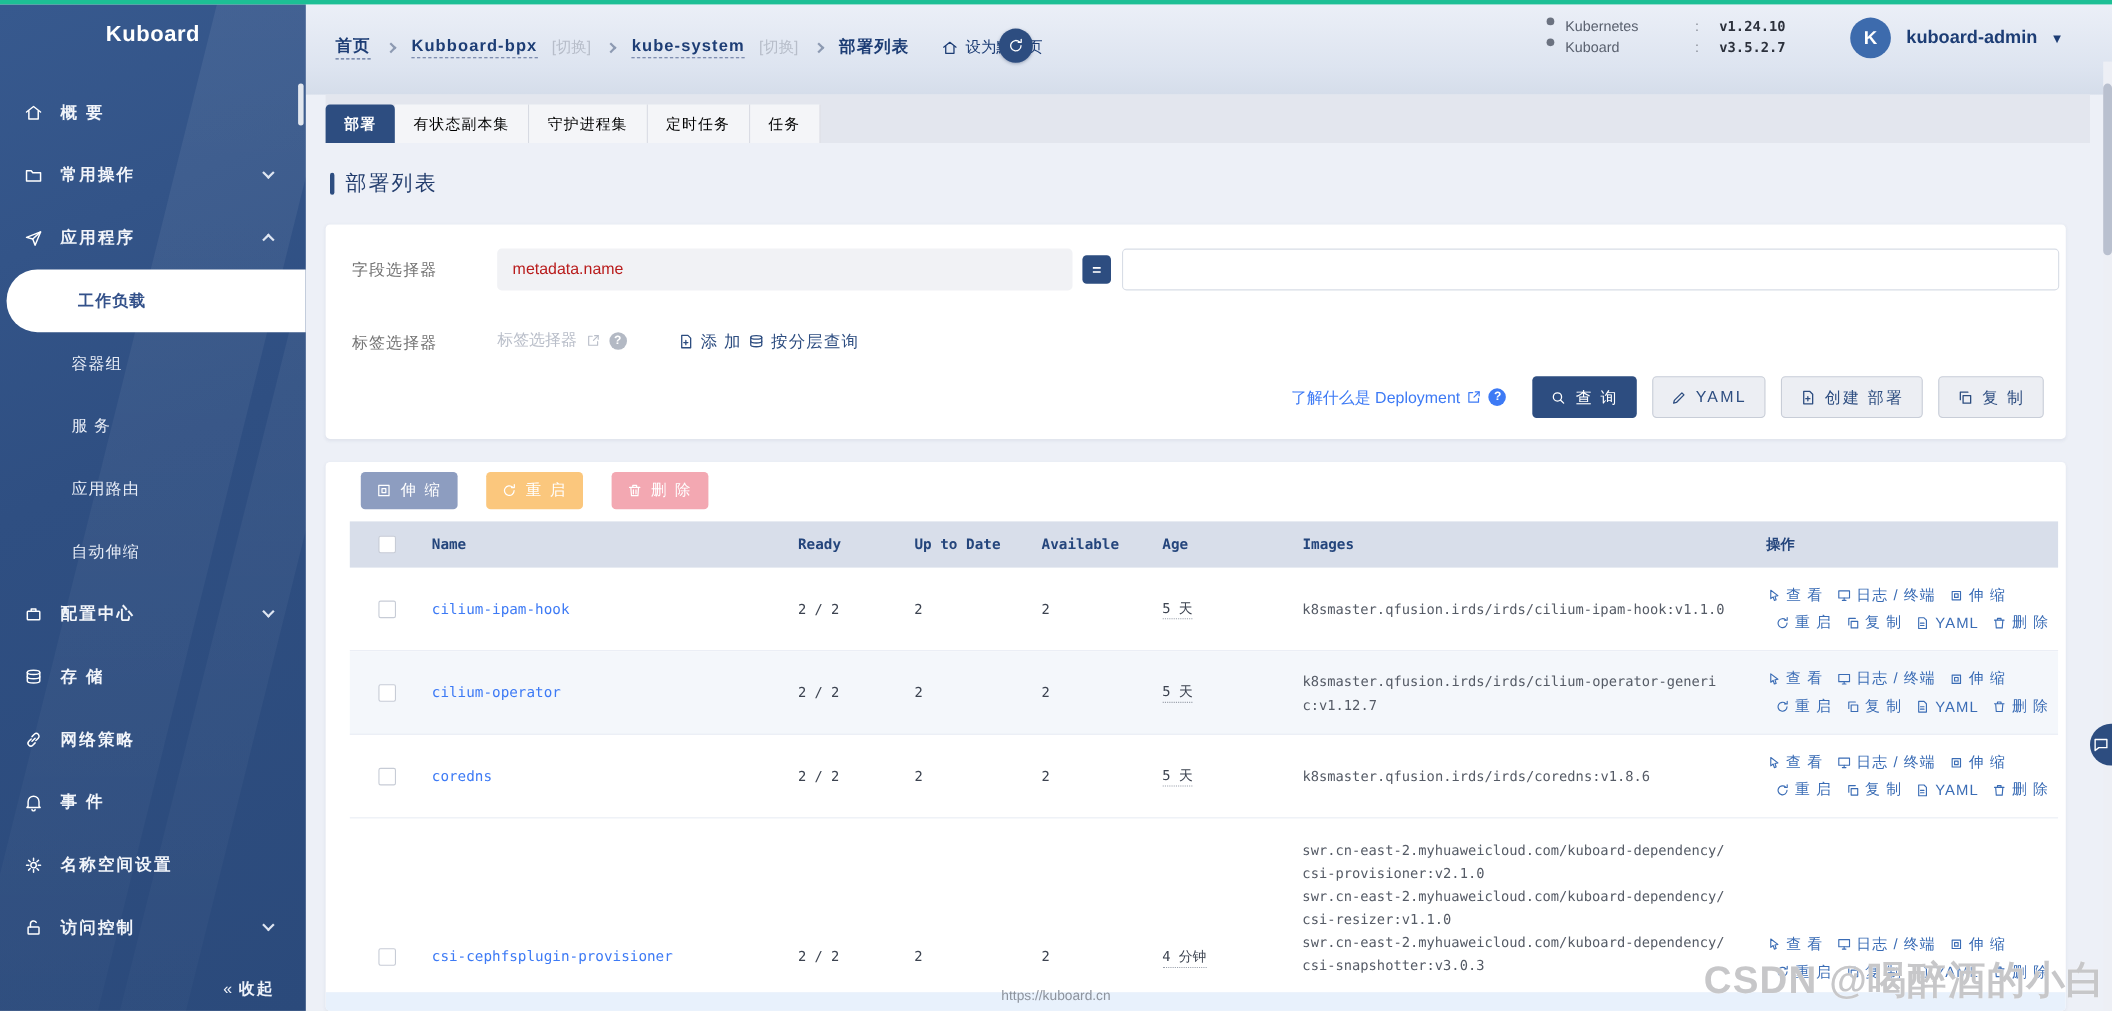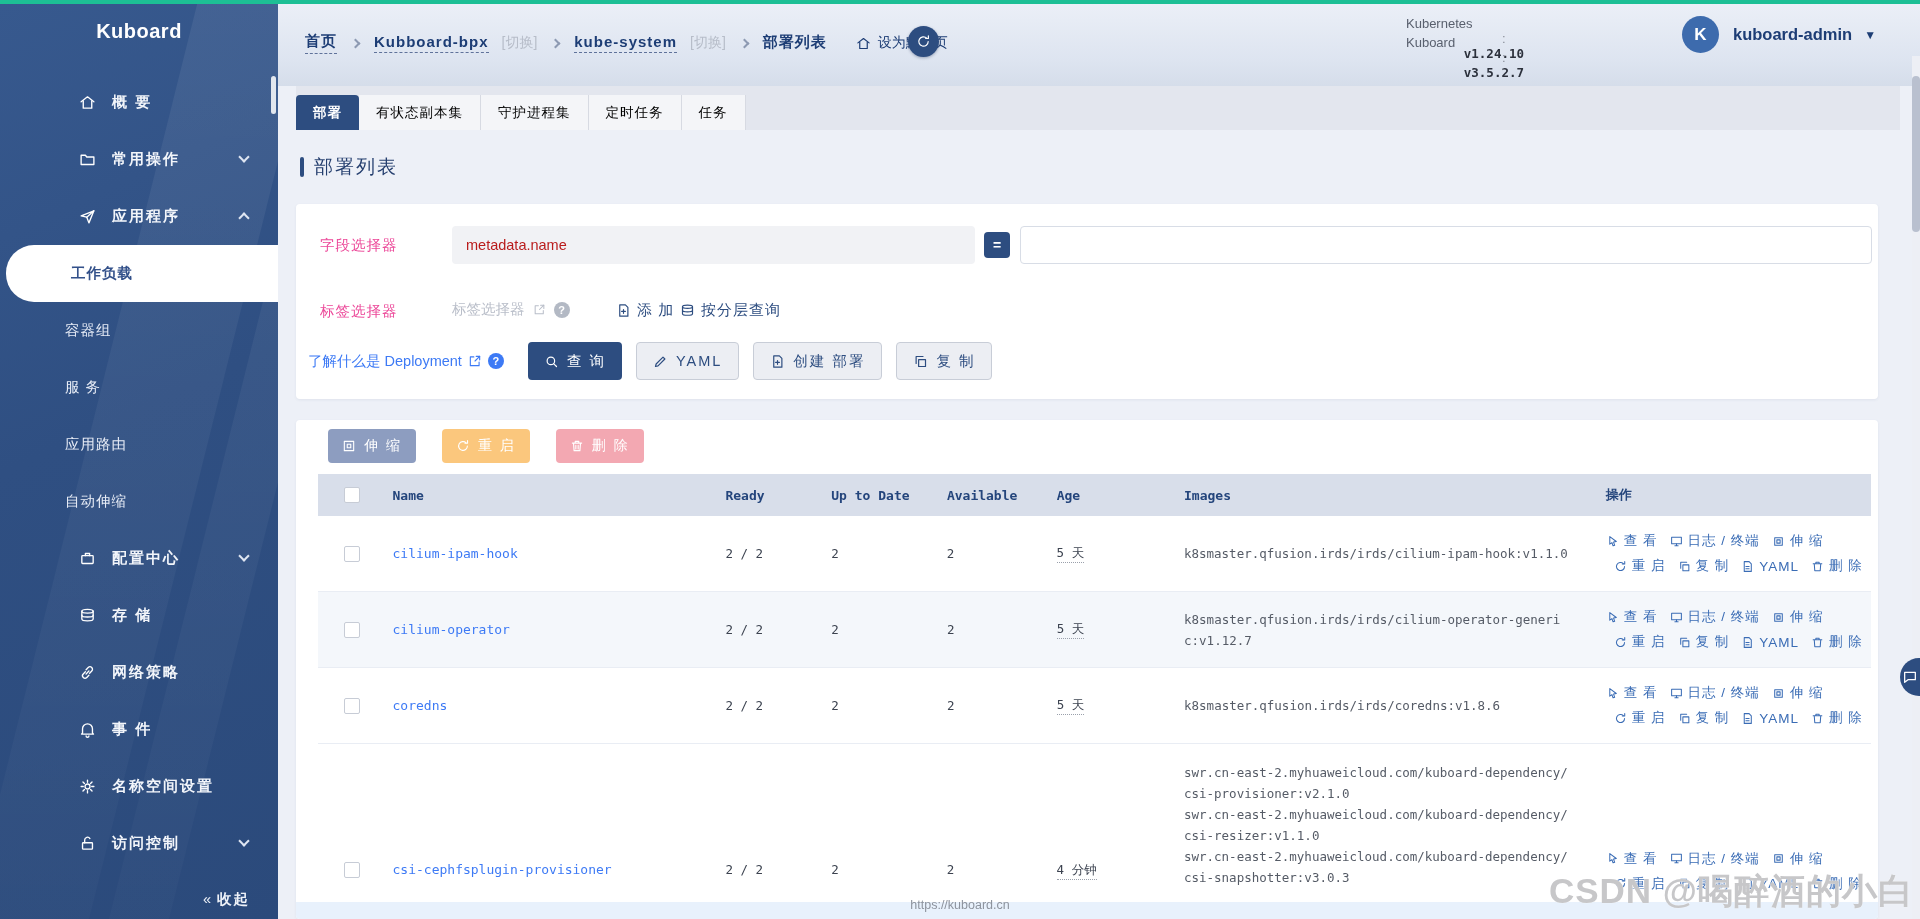--- a/index.html
+++ b/index.html
@@ -10,21 +10,21 @@
   
   .topstrip { position:absolute; left:0; top:0; width:1920px; height:4px; background:#1dbf95; z-index:60; }
 
   
   .sidebar { position:absolute; left:0; top:4px; width:278px; height:915px;
     background:linear-gradient(155deg,#37598e 0%, #2f4f82 45%, #2b4a7b 100%); color:#fff; z-index:20; overflow:hidden; }
   .streak { position:absolute; top:-40px; height:1100px; background:linear-gradient(rgba(255,255,255,.07),rgba(255,255,255,.01)); transform:skewX(-14deg); pointer-events:none; }
   .s1 { left:70px; width:120px; } .s2 { left:210px; width:60px; }
   .side-title { text-align:center; padding-top:16px; font-size:20px; font-weight:bold; letter-spacing:.5px; }
   .nav { position:absolute; left:0; top:70px; right:0; }
-  .nav-item { height:57px; display:flex; align-items:center; padding-left:79px; cursor:pointer; position:relative; }
+  .nav-item { height:57px; display:flex; align-items:center; padding-left:22px; cursor:pointer; position:relative; }
   .nav-item .ic { width:17px; height:17px; }
   .nav-item .lbl { margin-left:16px; font-size:15px; font-weight:bold; letter-spacing:2px; color:#f2f5fa; }
   .nav-sub { padding-left:65px; }
   .nav-sub .lbl { margin-left:0; font-weight:normal; font-size:14.5px; letter-spacing:1px; color:#e7ecf6; }
   .nav-active { background:#fff; border-radius:28px 0 0 28px; margin-left:6px; height:57px; }
   .nav-active .lbl { color:#33518a; font-weight:bold; }
   .chev { position:absolute; right:30px; width:8px; height:8px; border-right:2px solid #dfe6f2; border-bottom:2px solid #dfe6f2; }
   .chev-down { transform:rotate(45deg); top:22px; }
   .chev-up { transform:rotate(-135deg); top:26px; }
   .side-scroll { position:absolute; right:2px; top:72px; width:5px; height:38px; background:rgba(255,255,255,.85); border-radius:3px; }
@@ -40,21 +40,21 @@
   .crumb { color:#1d3d75; font-size:15px; font-weight:bold; letter-spacing:1px; border-bottom:1px dashed #5f729a; padding-bottom:2px; cursor:pointer; }
   .crumb-last { border-bottom:none; cursor:default; }
   .switch { color:#b7bdc9; font-size:14px; letter-spacing:0; }
   .bsep { width:7px; height:7px; border-right:2px solid #8d9ab2; border-top:2px solid #8d9ab2; transform:rotate(45deg); margin:0 2px; }
   .setdef { display:flex; align-items:center; gap:7px; color:#1d3d75; font-size:14px; margin-left:16px; cursor:pointer; }
   .setdef .ic { width:15px; height:15px; color:#1d3d75; }
   .refresh-btn { position:absolute; left:630px; top:22px; width:31px; height:31px; border-radius:50%; background:#2d4d80; display:flex; align-items:center; justify-content:center; cursor:pointer; box-shadow:0 1px 3px rgba(20,40,80,.35); }
   .refresh-btn .ic { width:15px; height:15px; color:#fff; }
 
   .env { position:absolute; left:1128px; top:12px; font-size:13px; color:#59606e; }
-  .env-row { display:flex; align-items:flex-end; height:19px;flex-direction:column; }
+  .env-row { display:flex; align-items:flex-start; height:19px; }
   .env-dot { width:7px; height:7px; border-radius:50%; background:#6b7280; margin-right:10px; }
   .env-name { width:118px; }
   .env-colon { width:22px; color:#8a8f99; }
   .env-val { font-family:"DejaVu Sans Mono", monospace; color:#2c313c; font-weight:bold; font-size:12.5px; }
 
   .userbox { position:absolute; left:1404px; top:12px; display:flex; align-items:center; cursor:pointer; }
   .avatar { width:37px; height:37px; border-radius:50%; background:#3d6bad; color:#fff; font-weight:bold; font-size:17px; display:flex; align-items:center; justify-content:center; }
   .uname { margin-left:14px; color:#1d3d75; font-size:16.5px; font-weight:bold; }
   .ucaret { margin-left:12px; color:#1d3d75; font-size:12px; }
 
@@ -64,30 +64,30 @@
   .tab-active { background:#2d4d80; color:#fff; border-radius:4px 4px 0 0; border-right:none; font-weight:bold; }
 
   .content { position:absolute; left:0; top:126px; width:100%; height:789px; background:#edf0f7; }
 
   .page-title { position:absolute; left:22px; top:24px; display:flex; align-items:center; }
   .pt-bar { width:4px; height:20px; background:#2d4d80; border-radius:2px; }
   .pt-text { margin-left:10px; font-size:19px; color:#243e6e; letter-spacing:2px; }
 
   .card { position:absolute; background:#fff; border-radius:4px; box-shadow:0 1px 3px rgba(60,80,120,.08); }
   .filter-card { left:18px; top:74px; width:1582px; height:195px; }
-  .f-label { position:absolute; left:24px; font-size:14.5px; color:#ec4899; letter-spacing:1px; }
+  .f-label { position:absolute; left:24px; font-size:14.5px; color:#737373; letter-spacing:1px; }
   .f-input-gray { position:absolute; left:156px; top:22px; width:523px; height:38px; background:#f1f2f5; border:none; border-radius:4px; padding:0 14px; font-size:14.5px; color:#b91c1c; outline:none; }
   .eq-btn { position:absolute; left:688px; top:28px; width:26px; height:26px; background:#2d4d80; border-radius:4px; color:#fff; font-weight:bold; font-size:14px; display:flex; align-items:center; justify-content:center; cursor:pointer; }
   .f-input-white { position:absolute; left:724px; top:22px; width:852px; height:38px; background:#fff; border:1px solid #d8dde6; border-radius:4px; padding:0 14px; font-size:14px; color:#333; outline:none; }
   .f-selector { position:absolute; left:156px; top:96px; display:flex; align-items:center; gap:8px; color:#b9bec9; font-size:14.5px; cursor:pointer; }
   .f-selector .ic { width:13px; height:13px; color:#b9bec9; }
   .qmark { width:16px; height:16px; border-radius:50%; background:#b3b9c4; color:#fff; font-size:11px; font-weight:bold; display:flex; align-items:center; justify-content:center; }
   .f-link { position:absolute; display:flex; align-items:center; gap:6px; color:#2d4d80; font-size:15px; letter-spacing:1px; cursor:pointer; }
   .f-link .ic { width:15px; height:15px; }
-  .actions-row { position:absolute; left:0; right:10px; top:138px; display:flex; align-items:center; gap:14px; padding-right:10px;padding-left:12px; }
+  .actions-row { position:absolute; left:0; right:10px; top:138px; display:flex; justify-content:flex-end; align-items:center; gap:14px; padding-right:10px; }
   .learn { display:flex; align-items:center; gap:6px; color:#3d7af5; font-size:14.5px; cursor:pointer; margin-right:10px; }
   .learn .ic { width:14px; height:14px; }
   .qmark-blue { background:#3d7af5; }
   .btn { height:38px; display:flex; align-items:center; justify-content:center; gap:8px; border-radius:4px; font-size:14.5px; letter-spacing:2px; cursor:pointer; padding:0 16px; }
   .btn .ic { width:15px; height:15px; }
   .btn-primary { background:#2d4d80; color:#fff; }
   .btn-plain { background:#eceef3; color:#2d4d80; border:1px solid #c8cdd7; }
 
   
   .table-card { left:18px; top:290px; width:1582px; height:499px; overflow:hidden; }

